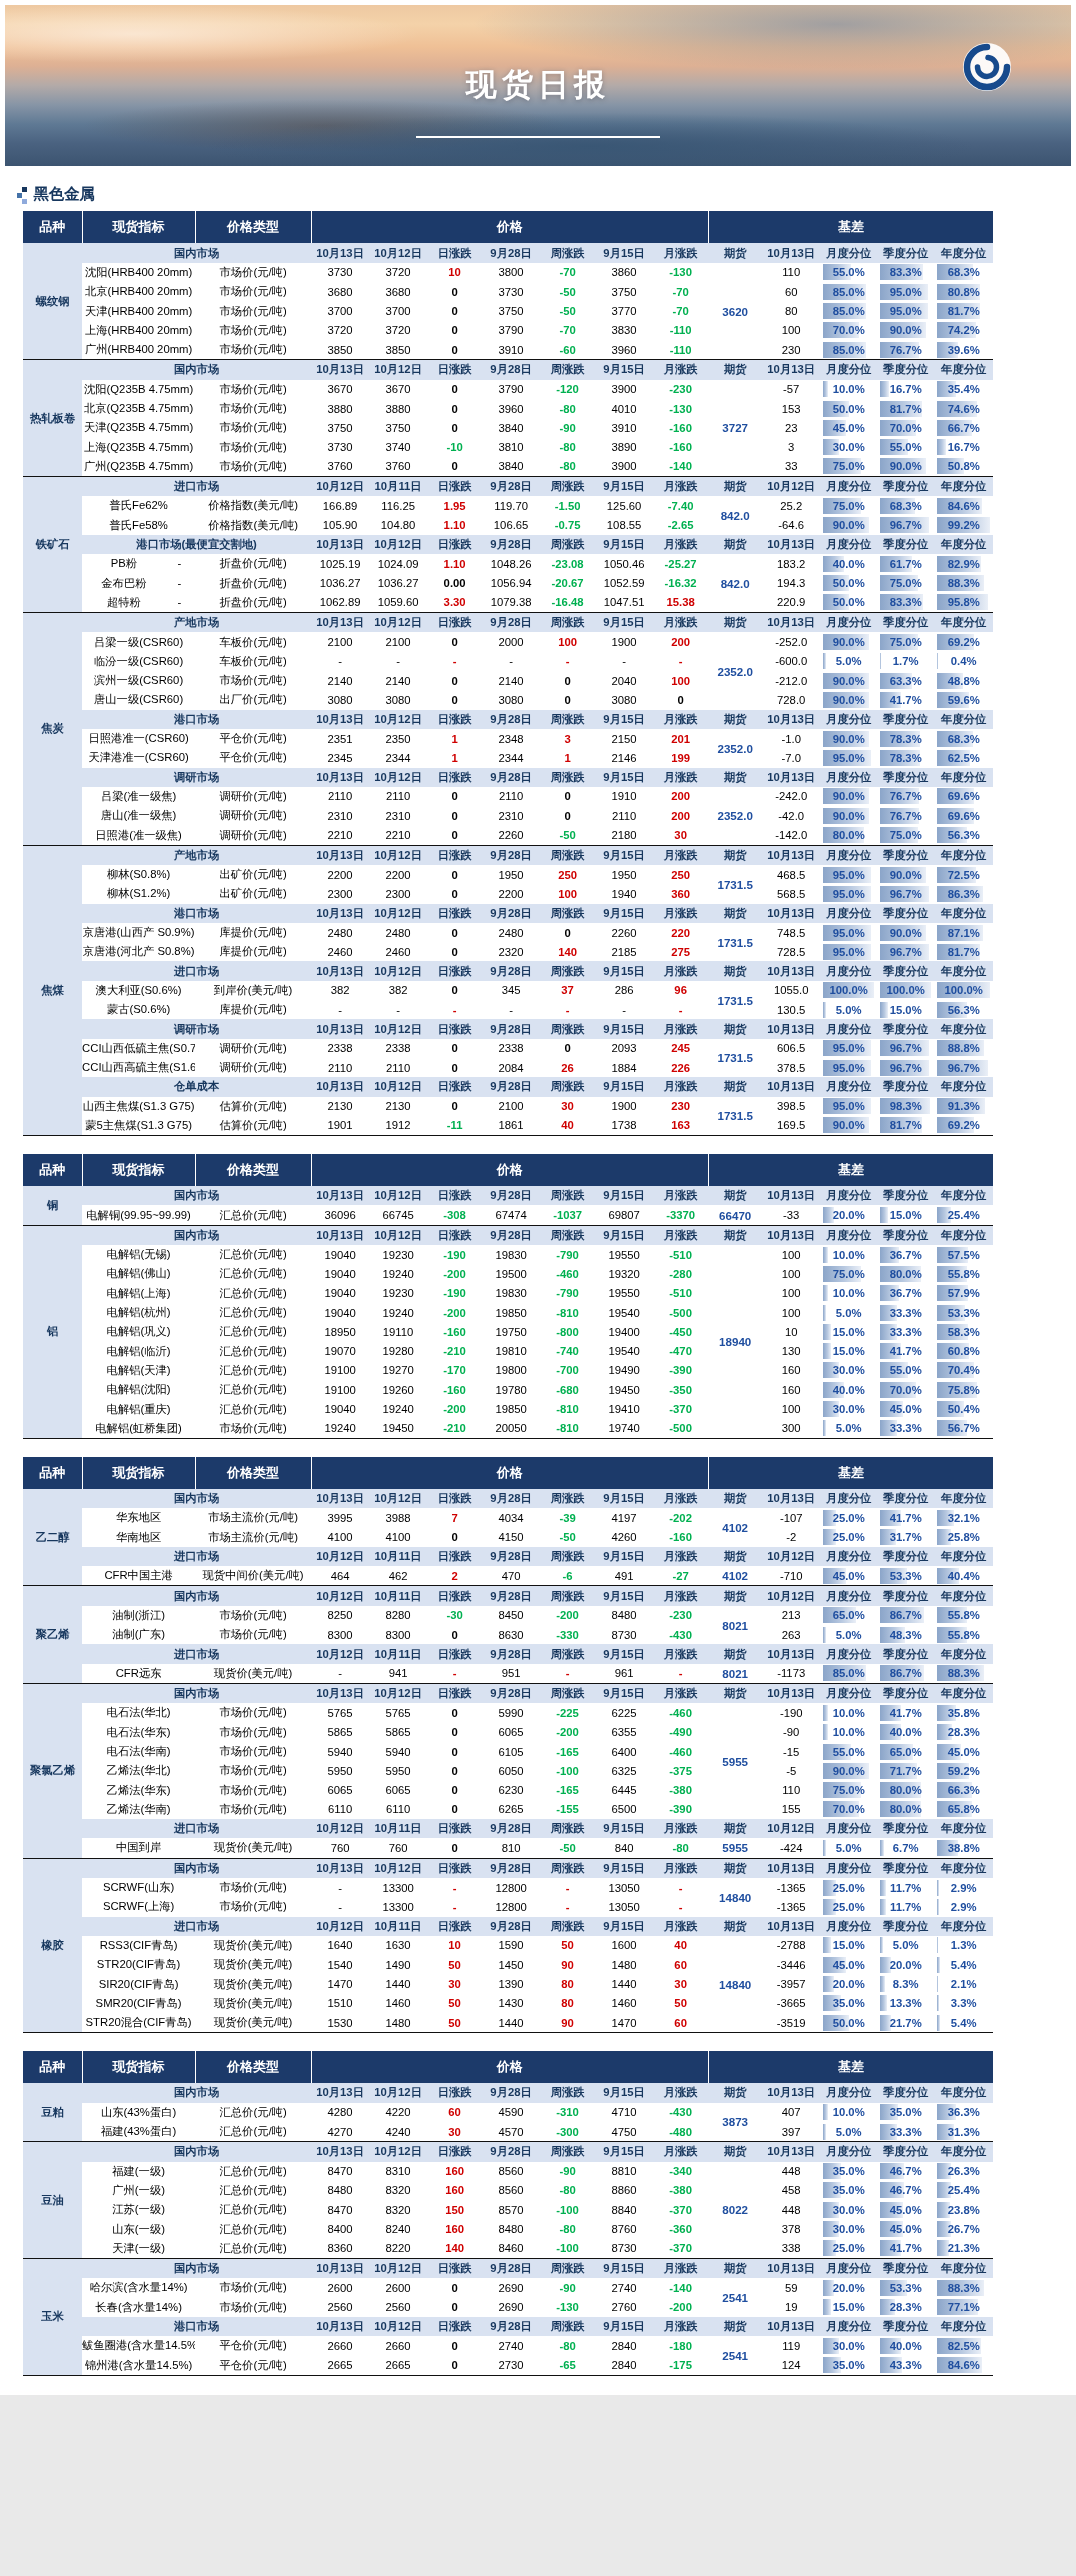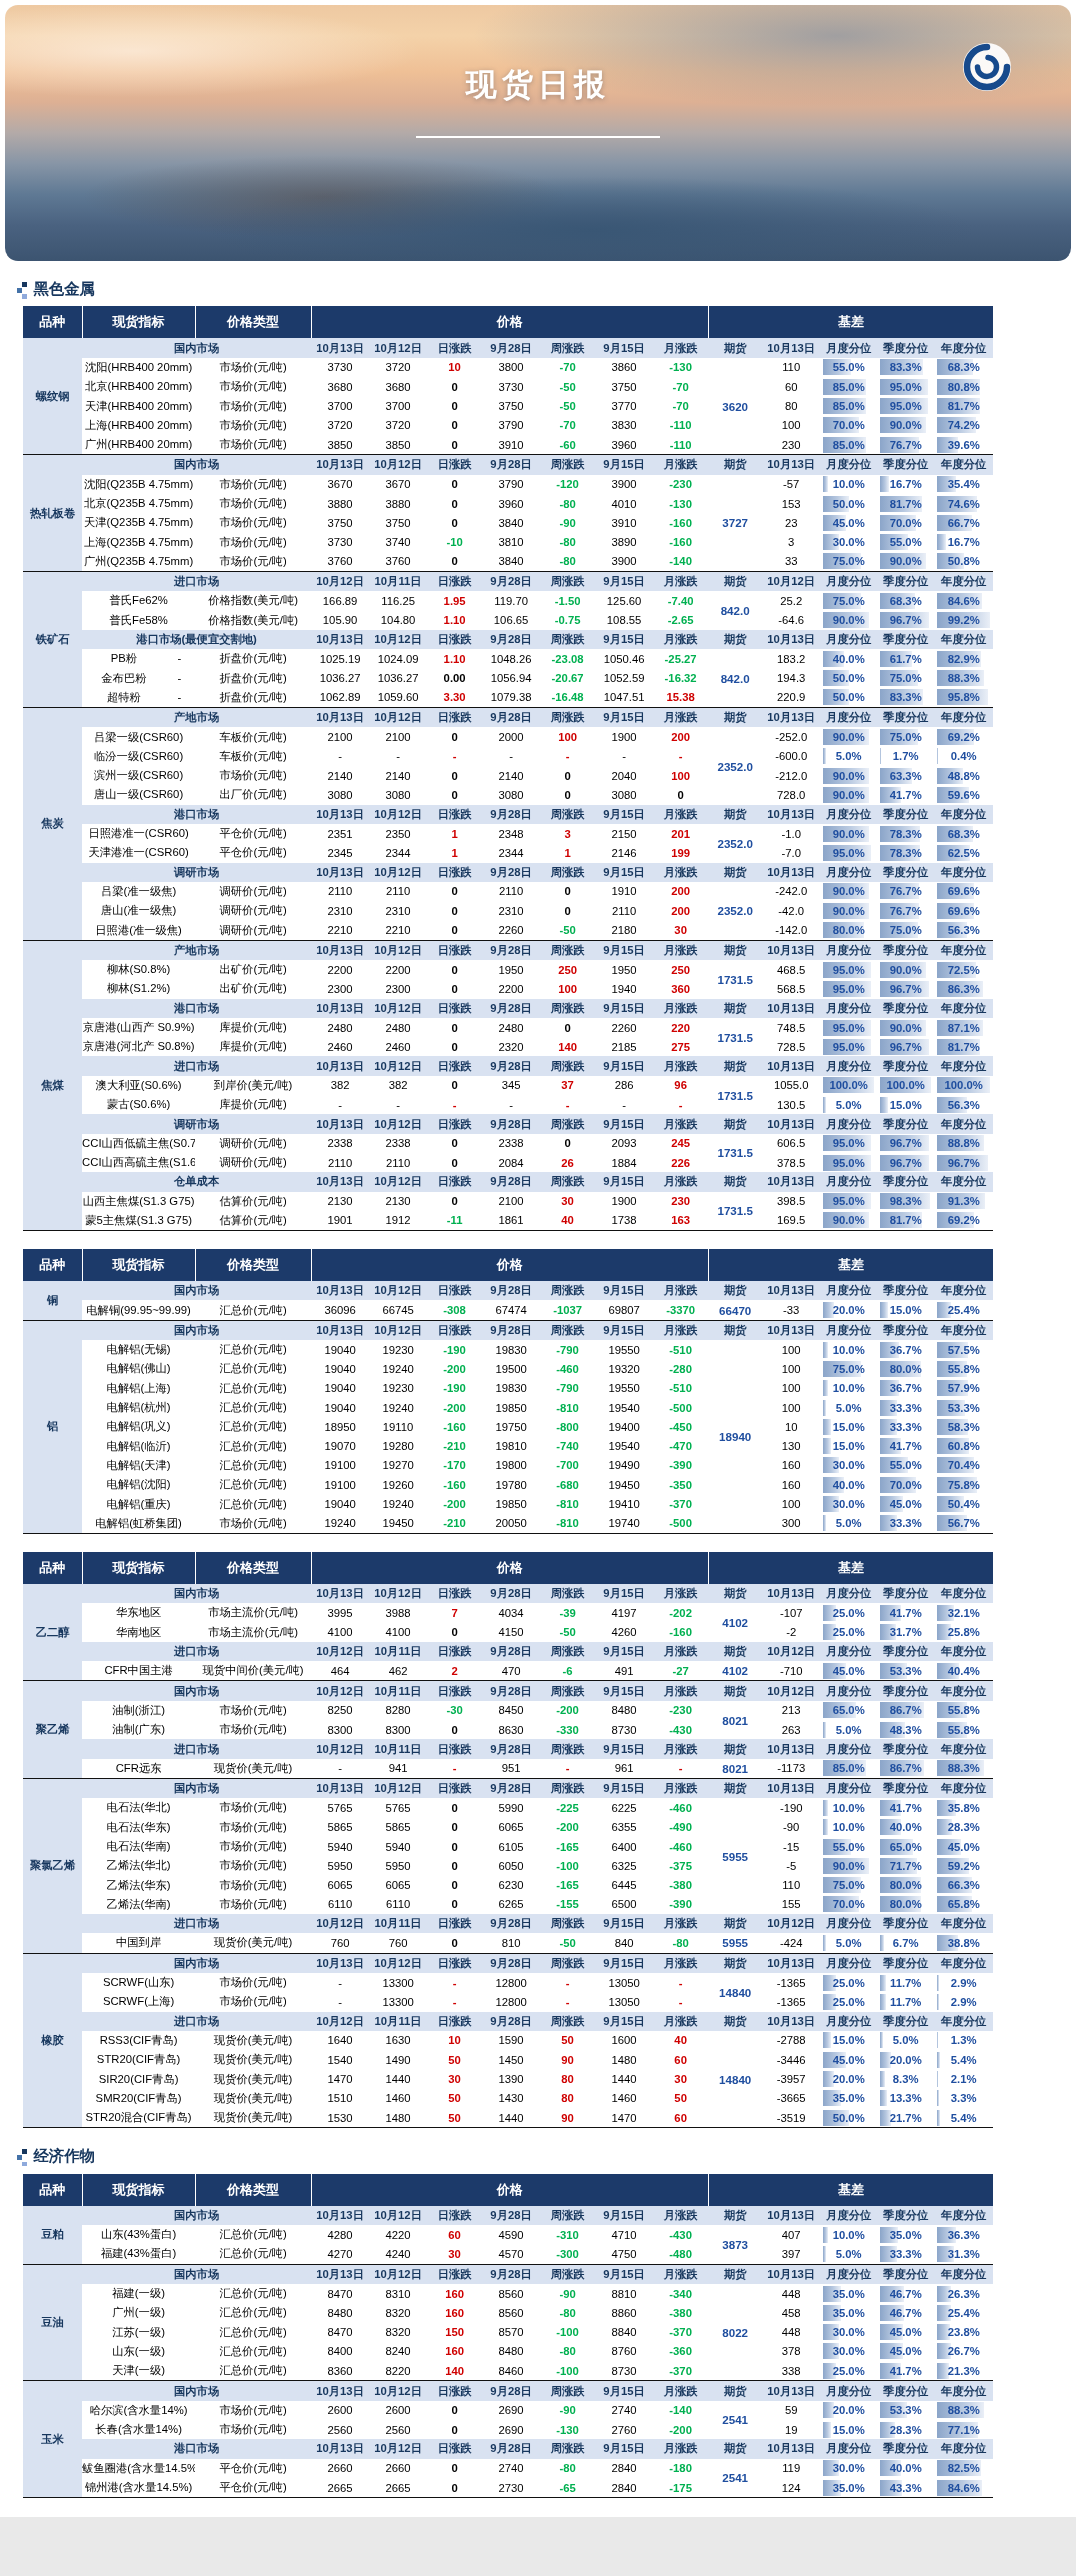--- a/index.html
+++ b/index.html
@@ -1,24 +1,24 @@
 <!DOCTYPE html>
 <html style="font-size:10.3px"><head>
 <meta charset="utf-8">
 <style>
   html,body{margin:0;padding:0;background:#e9e9e9;font-family:"Liberation Sans","DejaVu Sans",sans-serif;}
   .page{width:1076px;margin:0 auto;background:#fff;box-sizing:border-box;padding:5.1px 5.1px 19.3px 5.1px;}
   
-  .banner{position:relative;height:256px;overflow:hidden;
+  .banner{position:relative;height:161px;overflow:hidden;
     background:
       radial-gradient(ellipse 55% 45% at 78% 12%, rgba(105,125,155,.60), transparent 62%),
       radial-gradient(ellipse 45% 30% at 12% 18%, rgba(255,245,235,.65), transparent 60%),
       radial-gradient(ellipse 60% 35% at 55% 88%, rgba(55,85,115,.85), transparent 60%),
       radial-gradient(ellipse 35% 25% at 30% 75%, rgba(90,70,60,.45), transparent 65%),
-      linear-gradient(180deg,#eec9a2 0%,#f4d2a9 12%,#efc096 26%,#ddb094 38%,#b3aaa8 50%,#8795a6 62%,#5f7994 74%,#4a6280 86%,#3c5470 100%); border-radius: 13px;}
+      linear-gradient(180deg,#eec9a2 0%,#f4d2a9 12%,#efc096 26%,#ddb094 38%,#b3aaa8 50%,#8795a6 62%,#5f7994 74%,#4a6280 86%,#3c5470 100%);}
   .banner-title{position:absolute;top:59px;left:0;width:100%;text-align:center;color:#fff;
     font-size:31px;font-weight:bold;letter-spacing:5.1px;text-shadow:0 1.3px 5.1px rgba(40,50,70,.35);}
   .banner-line{position:absolute;top:131px;left:50%;transform:translateX(-50%);width:244px;height:1.9px;background:#fff;}
   .banner-sub{position:absolute;top:152px;left:0;width:100%;text-align:center;color:#fff;
     font-size:18px;font-weight:bold;letter-spacing:1.3px;text-shadow:0 1.3px 3.9px rgba(40,50,70,.35);}
   .banner-sub .gap{display:inline-block;width:30px;}
   .logo{position:absolute;top:37px;right:59px;width:50px;height:50px;}
   
   .datebar{margin-top:7.7px;height:28px;background:#dbe5f1;border-top:1.3px solid #c6d4e8;border-bottom:1.3px solid #c6d4e8;
     display:flex;align-items:center;justify-content:center;font-size:13.5px;font-weight:bold;color:#0a0a0a;letter-spacing:0.6px;}
@@ -2497,28 +2497,20 @@
                 <div class="pw">
                   <div class="bar" style="width:5.4%"></div>
                   <span class="pv">5.4%</span>
                 </div>
               </td>
             </tr>
           </tbody>
         </table>
       </div>
       <div class="section">
-        <div class="sec-title">
-          <span class="bullet">
-            <i class="b1"></i>
-            <i class="b2"></i>
-            <i class="b3"></i>
-          </span>
-          <span>经济作物</span>
-        </div>
         <table>
           <colgroup>
             <col style="width:59px">
             <col style="width:113px">
             <col style="width:116px">
             <col style="width:58px">
             <col style="width:58px">
             <col style="width:55px">
             <col style="width:58px">
             <col style="width:55px">

